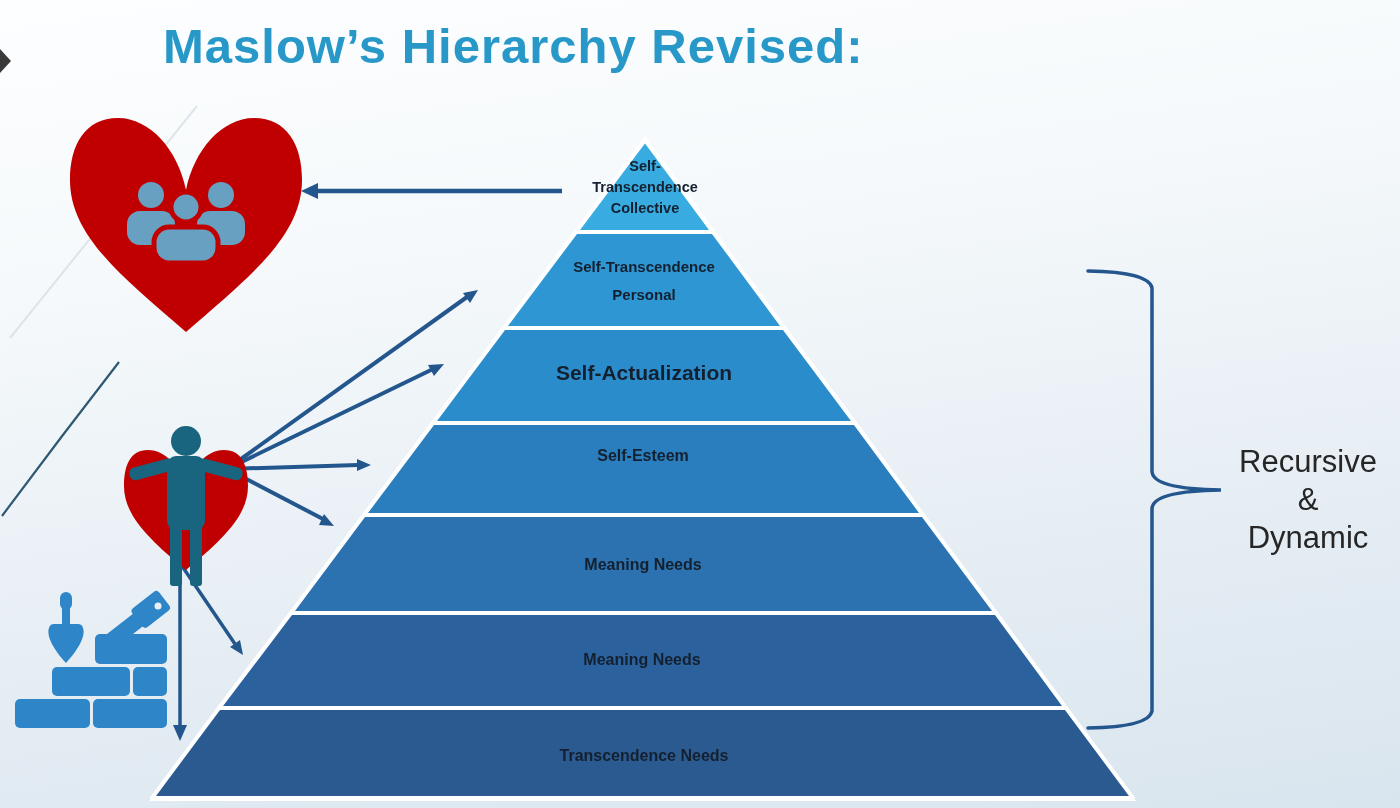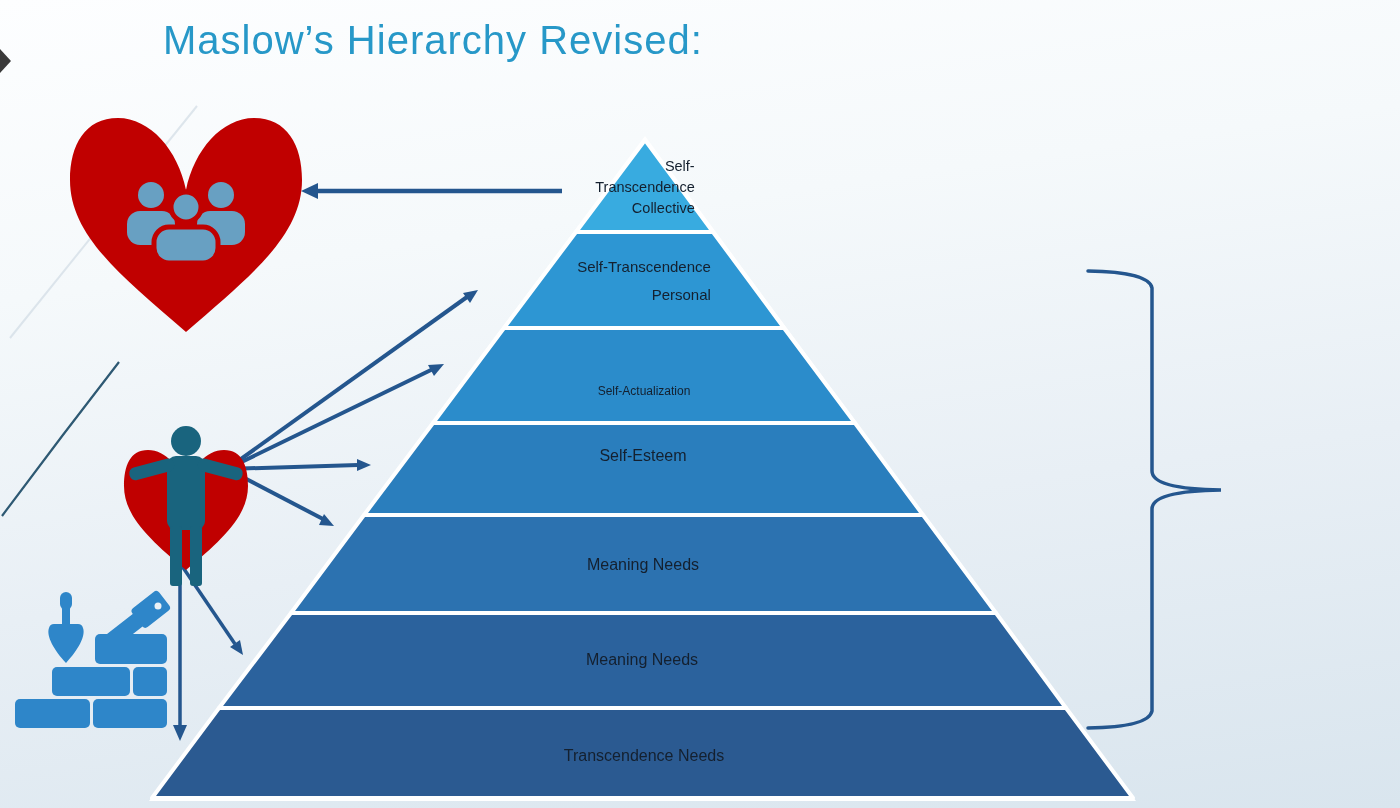--- a/index.html
+++ b/index.html
@@ -4,37 +4,37 @@
 <style>
   html,body{margin:0;padding:0;background:#ffffff;}
   .slide{
     position:relative;width:1400px;height:808px;overflow:hidden;
     font-family:"Liberation Sans", sans-serif;
     background:linear-gradient(172deg,#fdfeff 0%,#f5f9fb 30%,#e8eff5 62%,#d9e5ee 100%);
   }
   svg.layer{position:absolute;left:0;top:0;}
   .title{
     position:absolute;left:163px;top:18px;
-    font-size:40px;font-weight:400;letter-spacing:1px;
+    font-size:49px;font-weight:700;letter-spacing:1px;
     color:#2798C8;white-space:nowrap;
   }
   .para{
     position:absolute;left:769px;top:120px;width:632px;
     font-size:26px;line-height:33px;color:#3D3D3D;
   }
   .para .bi{font-weight:bold;font-style:italic;}
   .para sup{font-size:62%;line-height:0;}
   .lvl{
     position:absolute;transform:translate(-50%,-50%);
-    text-align:right;font-weight:normal;color:#14202F;
+    text-align:center;font-weight:bold;color:#14202F;
     white-space:pre-line;
   }
   .lvl1{left:645px;top:188px;font-size:14.5px;line-height:1.45;}
   .lvl2{left:644px;top:281px;font-size:15px;line-height:1.85;}
-  .lvl3{left:644px;top:392px;font-size:12px;line-height:1.3;}
+  .lvl3{left:644px;top:373px;font-size:21px;line-height:1.3;}
   .lvl4{left:643px;top:456px;font-size:16px;line-height:1.3;}
   .lvl5{left:643px;top:565px;font-size:16px;line-height:1.3;}
   .lvl6{left:642px;top:660px;font-size:16px;line-height:1.3;}
   .lvl7{left:644px;top:756px;font-size:16px;line-height:1.3;}
   .brace-label{
     position:absolute;left:1308px;top:500px;transform:translate(-50%,-50%);
     font-size:31px;line-height:1.23;color:#262626;text-align:center;white-space:pre-line;
   }
 </style>
 </head>
@@ -143,14 +143,17 @@
 Transcendence
 Collective</div>
   <div class="lvl lvl2">Self-Transcendence
 Personal</div>
   <div class="lvl lvl3">Self-Actualization</div>
   <div class="lvl lvl4">Self-Esteem</div>
   <div class="lvl lvl5">Meaning Needs</div>
   <div class="lvl lvl6">Meaning Needs</div>
   <div class="lvl lvl7">Transcendence Needs</div>
 
+  <div class="brace-label">Recursive
+&amp;
+Dynamic</div>
 
 </div>
 
 </body></html>

